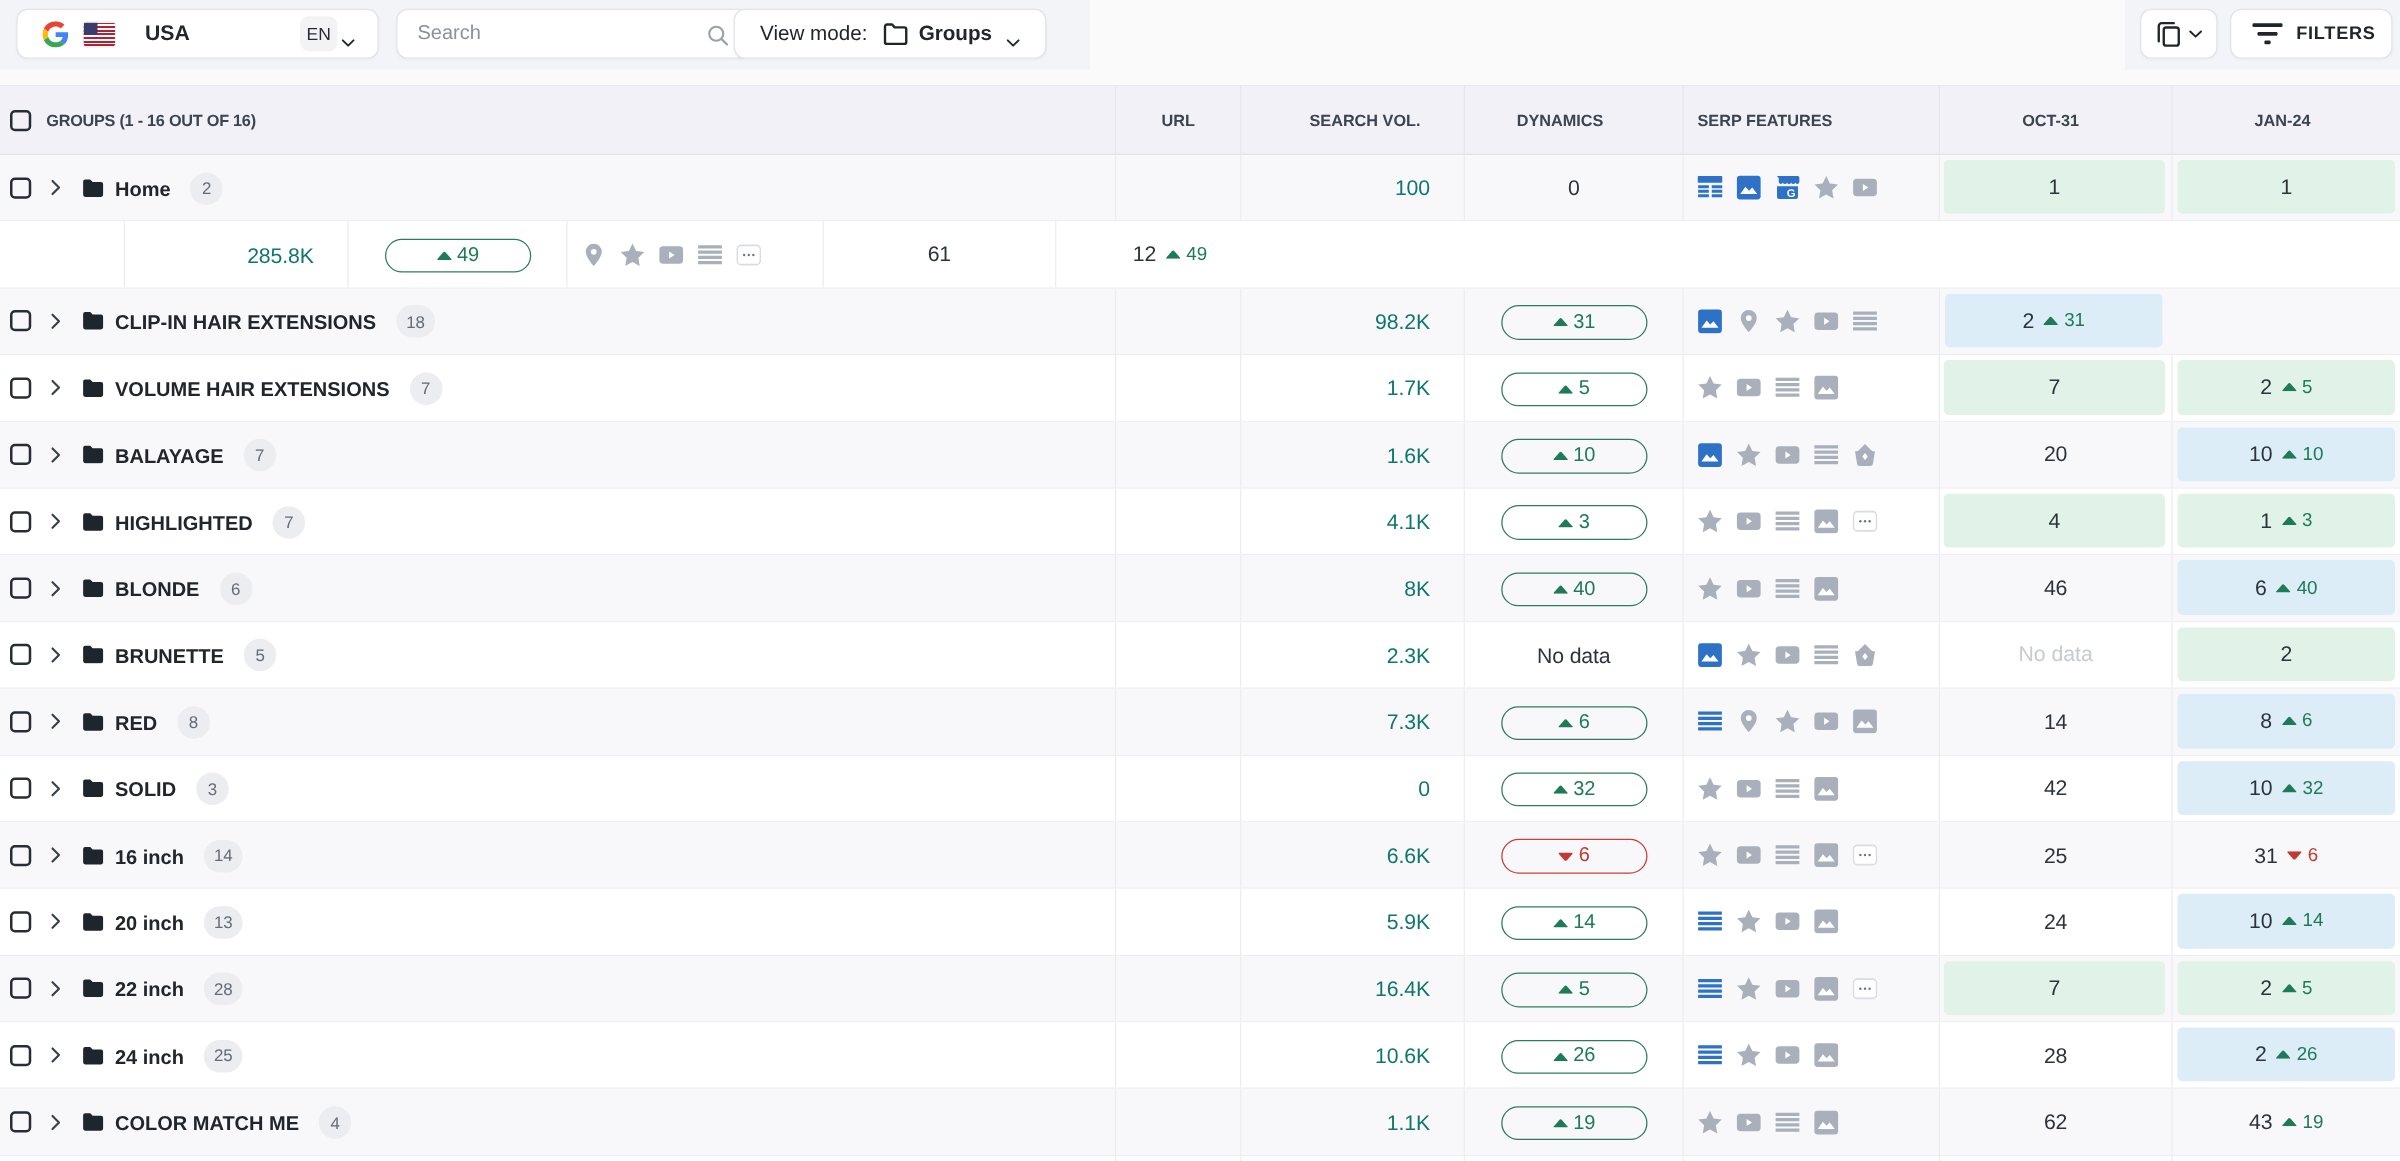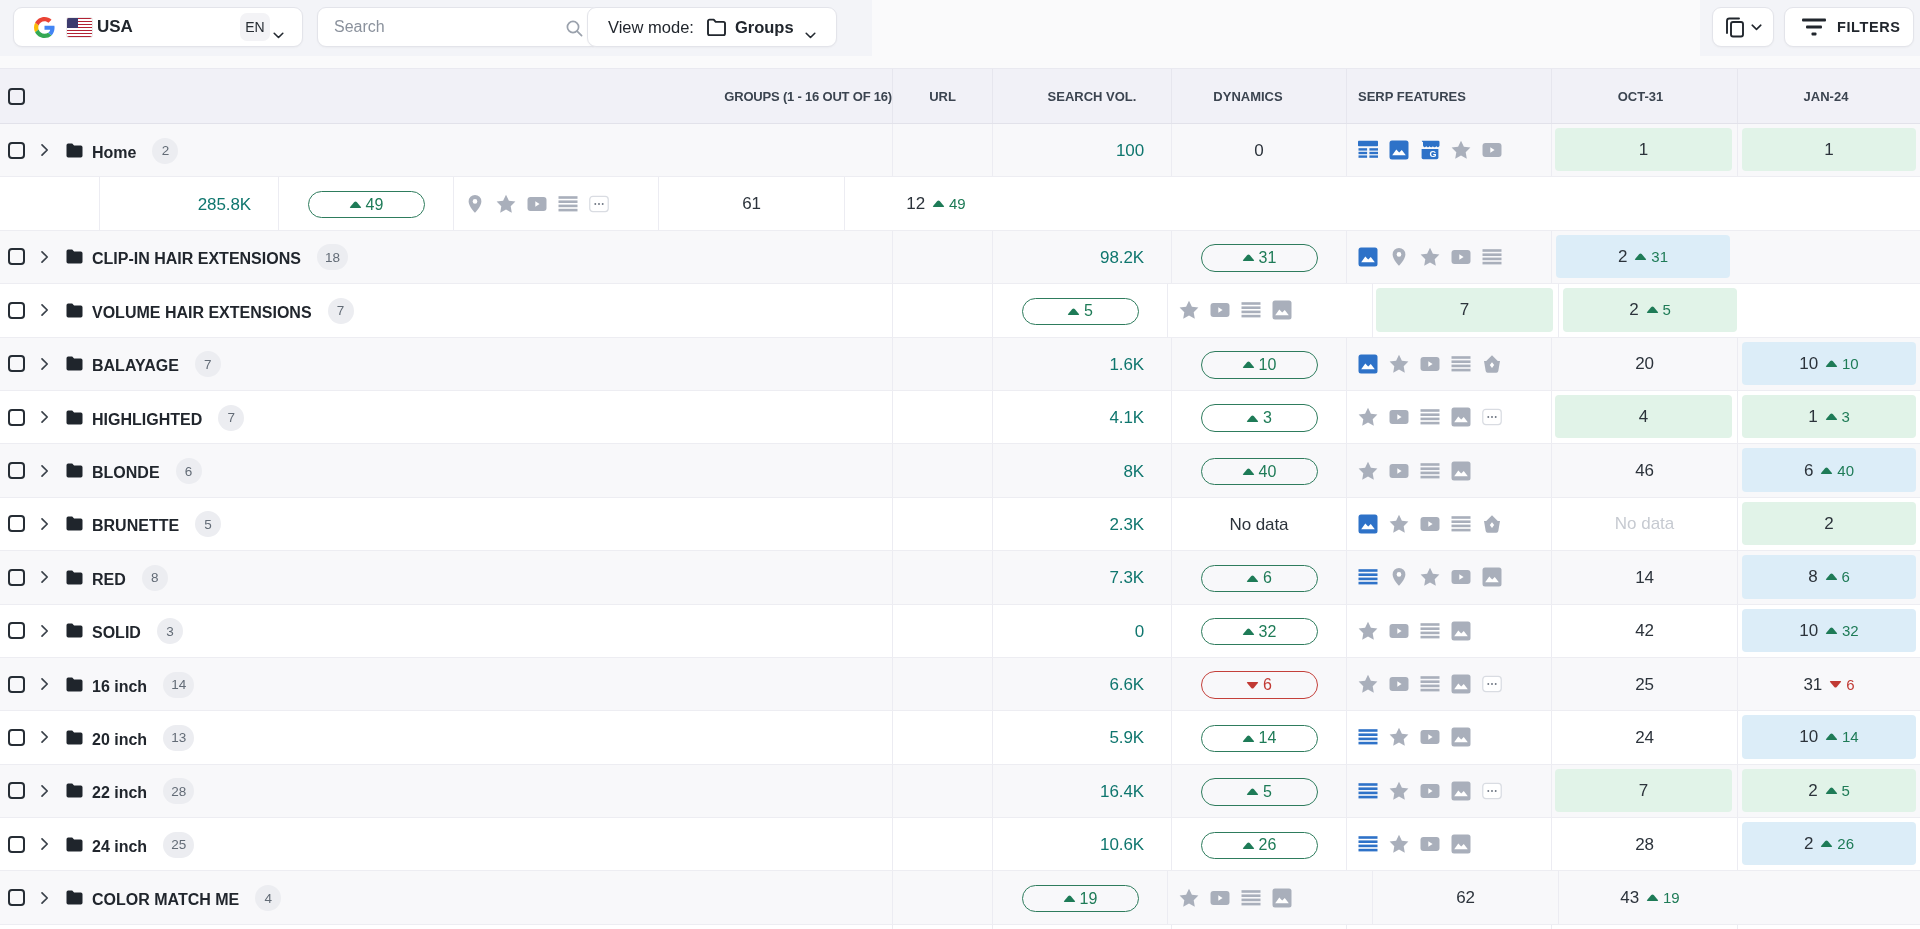--- a/index.html
+++ b/index.html
@@ -52,21 +52,21 @@
           <path fill="#4285F4" d="M46.98 24.55c0-1.57-.15-3.09-.38-4.55H24v9.02h12.94c-.58 2.96-2.26 5.48-4.78 7.18l7.73 6c4.51-4.18 7.09-10.36 7.09-17.65z"></path>
           <path fill="#FBBC05" d="M10.53 28.59c-.48-1.45-.76-2.99-.76-4.59s.27-3.14.76-4.59l-7.98-6.19C.92 16.46 0 20.12 0 24c0 3.88.92 7.54 2.56 10.78l7.97-6.19z"></path>
           <path fill="#34A853" d="M24 48c6.48 0 11.93-2.13 15.89-5.81l-7.73-6c-2.15 1.45-4.92 2.3-8.16 2.3-6.26 0-11.57-4.22-13.47-9.91l-7.98 6.19C6.51 42.62 14.62 48 24 48z"></path>
         </svg>
       </div>
 <div style="margin-left:12px;">
         <div style="position:relative;width:25px;height:19px;border-radius:2px;overflow:hidden;box-shadow:0 0 0 1px rgba(0,0,0,0.08);background:repeating-linear-gradient(#b22234 0,#b22234 1.46px,#fff 1.46px,#fff 2.92px);">
           <div style="position:absolute;left:0;top:0;width:11px;height:10.2px;background:#3c3b6e;"></div>
         </div>
       </div>
-<div style="margin-left:5px;font-size:17px;font-weight:600;color:#21262d;">USA</div>
+<div style="margin-left:24px;font-size:17px;font-weight:600;color:#21262d;">USA</div>
 <div style="position:absolute;left:226px;width:30px;height:28px;background:#f3f3f6;border-radius:7px;display:flex;align-items:center;justify-content:center;font-size:14px;color:#262c33;">EN</div>
 <div style="position:absolute;left:259px;top:17px;"><svg width="11" height="7" viewBox="0 0 11 7">
           <path d="M1.2 1.3 L5.5 5.5 L9.8 1.3" stroke="#242a31" stroke-width="1.6" fill="none" stroke-linecap="round" stroke-linejoin="round"></path>
         </svg></div>
 </div>
 <div class="tbtn" style="left:317px;width:282px;">
 <div style="margin-left:16px;font-size:16px;color:#8a919c;">Search</div>
 <div style="position:absolute;right:14px;top:11px;"><svg width="19" height="19" viewBox="0 0 19 19">
           <circle cx="8" cy="8" r="5.6" stroke="#9aa1ac" stroke-width="1.7" fill="none"></circle>
           <path d="M12.3 12.3 L16.6 16.6" stroke="#9aa1ac" stroke-width="1.7" stroke-linecap="round"></path>
@@ -102,21 +102,21 @@
         <svg width="26" height="22" viewBox="0 0 26 22">
           <rect x="1" y="2.6" width="24" height="3" rx="1" fill="#21262d"></rect>
           <rect x="5" y="9.5" width="16" height="3" rx="1" fill="#21262d"></rect>
           <rect x="10.5" y="16.4" width="5" height="3" rx="1" fill="#21262d"></rect>
         </svg>
       </div>
 <div style="margin-left:10px;font-size:14.5px;font-weight:700;color:#21262d;letter-spacing:0.6px;">FILTERS</div>
 </div>
 </div>
 <div class="hdr">
-<div class="hcell c-name" style="justify-content:flex-end;">
+<div class="hcell c-name" style="justify-content:flex-start;">
 <div class="cb" style="position:absolute;left:8px;top:19px;"></div>
 <div style="margin-left:37px;"><span style="font-weight:700;letter-spacing:-0.2px;">GROUPS (1 - 16 OUT OF 16)</span></div>
 </div>
 <div class="hcell c-url">URL</div>
 <div class="hcell c-svol" style="justify-content:center;padding-right:0;">
       <span style="position:relative;left:10px;">SEARCH VOL.</span>
     </div>
 <div class="hcell c-dyn">
       <span style="position:relative;left:-11px;">DYNAMICS</span>
     </div>
@@ -348,20 +348,23 @@
         </div>
 <div style="margin-left:17px;display:flex;">
           <svg width="17" height="15" viewBox="0 0 17 15">
             <path d="M0.5 2.2 A1.7 1.7 0 0 1 2.2 0.5 h4 l1.9 2.1 h6.7 a1.7 1.7 0 0 1 1.7 1.7 v8.5 a1.7 1.7 0 0 1 -1.7 1.7 H2.2 a1.7 1.7 0 0 1 -1.7 -1.7 Z" fill="#1f252c"></path>
           </svg>
         </div>
 <div class="name" style="margin-left:9px;">VOLUME HAIR EXTENSIONS</div>
 <div class="badge">7</div>
 </div>
 <div class="cell c-url"></div>
+<div class="cell c-svol">
+        <span class="num">1.7K</span>
+      </div>
 <div class="cell c-dyn">
         <div class="pill">
           <svg width="13" height="7" viewBox="0 0 13 7">
             <path d="M5.3 1.1 a1.6 1.6 0 0 1 2.4 0 L11.9 5.9 a0.7 0.7 0 0 1 -0.5 1.1 H1.6 A0.7 0.7 0 0 1 1.1 5.9 Z" fill="#1e7b57"></path>
           </svg>
           <span>5</span>
         </div>
       </div>
 <div class="cell c-serp">
         <div class="serp-ic">
@@ -1146,20 +1149,23 @@
         </div>
 <div style="margin-left:17px;display:flex;">
           <svg width="17" height="15" viewBox="0 0 17 15">
             <path d="M0.5 2.2 A1.7 1.7 0 0 1 2.2 0.5 h4 l1.9 2.1 h6.7 a1.7 1.7 0 0 1 1.7 1.7 v8.5 a1.7 1.7 0 0 1 -1.7 1.7 H2.2 a1.7 1.7 0 0 1 -1.7 -1.7 Z" fill="#1f252c"></path>
           </svg>
         </div>
 <div class="name" style="margin-left:9px;">COLOR MATCH ME</div>
 <div class="badge">4</div>
 </div>
 <div class="cell c-url"></div>
+<div class="cell c-svol">
+        <span class="num">1.1K</span>
+      </div>
 <div class="cell c-dyn">
         <div class="pill">
           <svg width="13" height="7" viewBox="0 0 13 7">
             <path d="M5.3 1.1 a1.6 1.6 0 0 1 2.4 0 L11.9 5.9 a0.7 0.7 0 0 1 -0.5 1.1 H1.6 A0.7 0.7 0 0 1 1.1 5.9 Z" fill="#1e7b57"></path>
           </svg>
           <span>19</span>
         </div>
       </div>
 <div class="cell c-serp">
         <div class="serp-ic">

